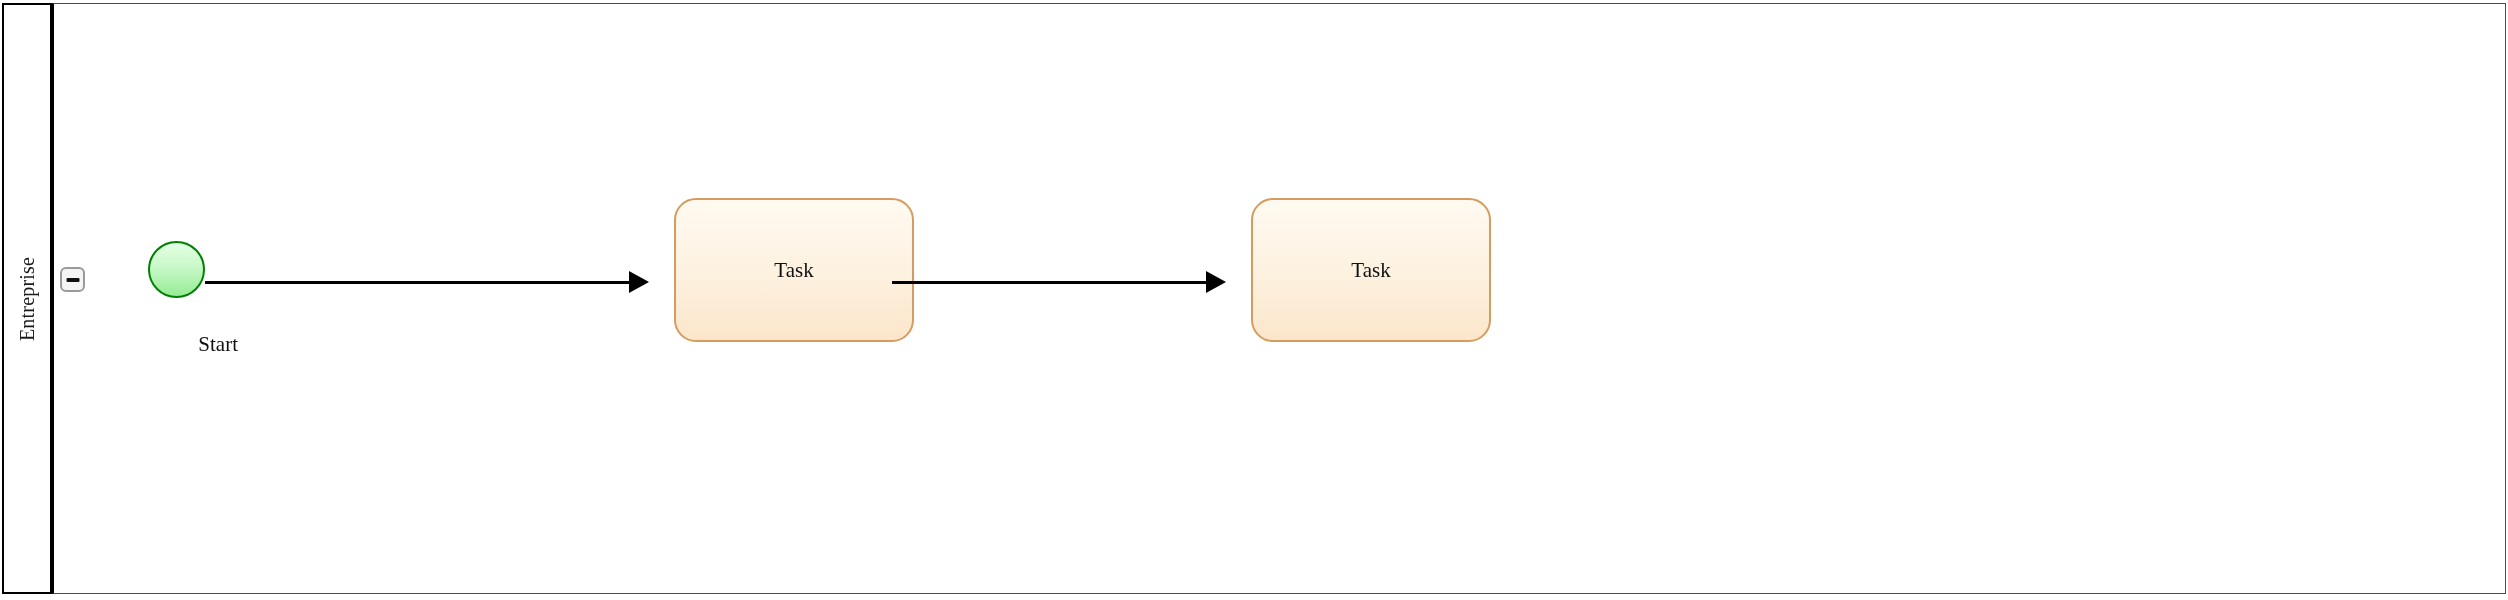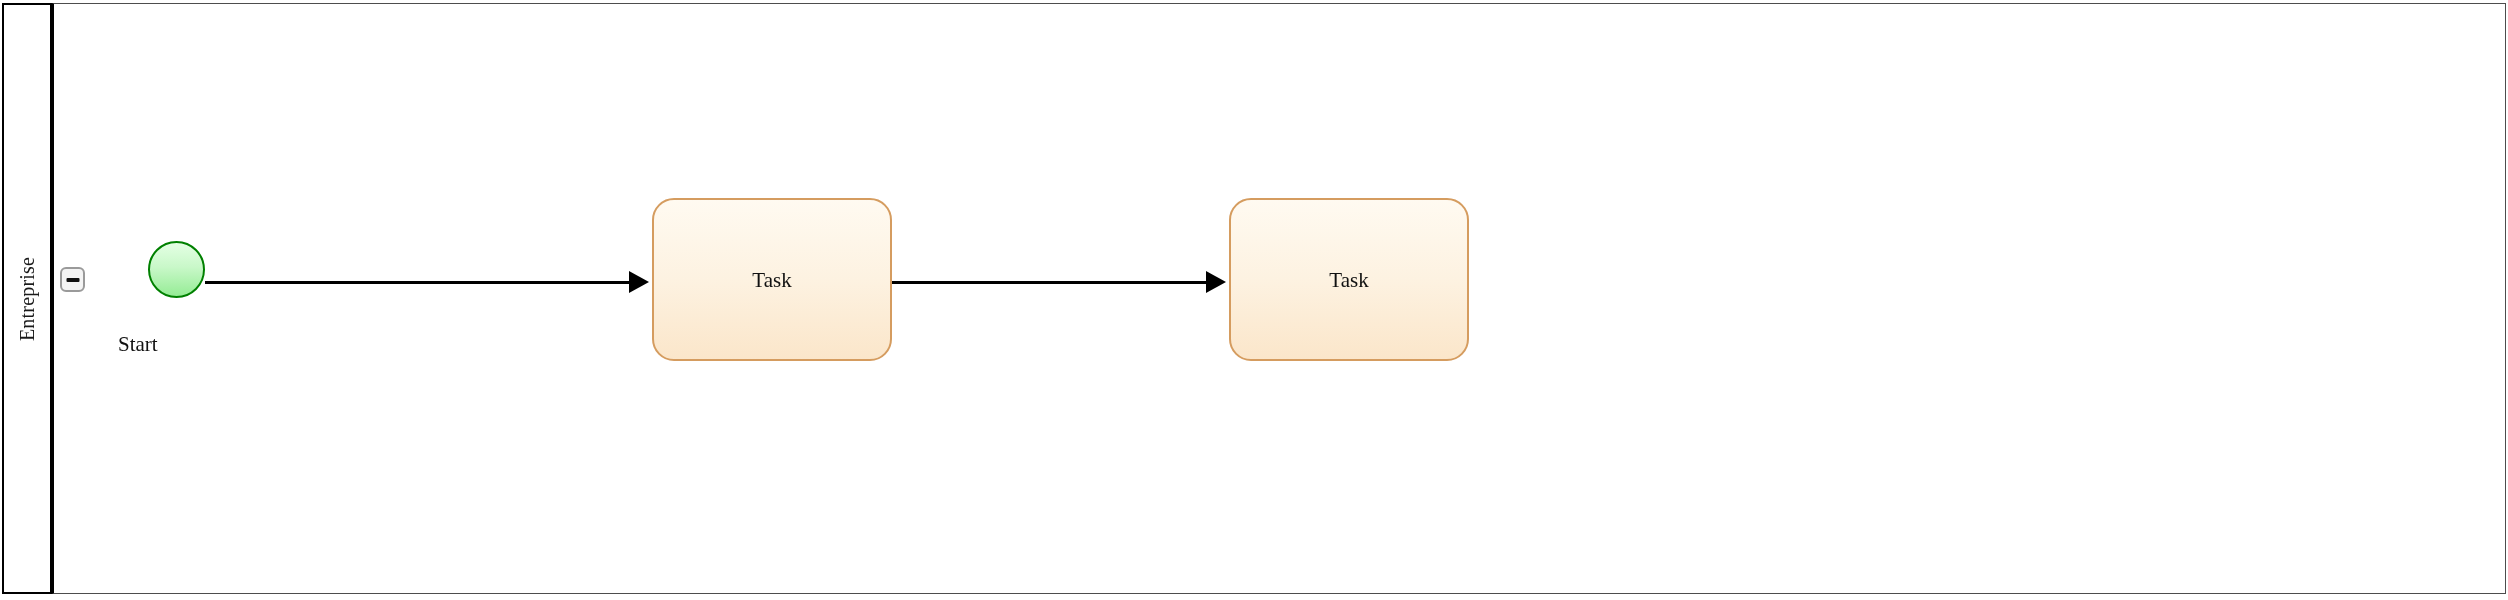--- a/index.html
+++ b/index.html
@@ -97,36 +97,37 @@
     box-sizing: border-box;
     border: 2px solid #008000;
     border-radius: 50%;
     background: linear-gradient(to bottom, #e4ffe4 0%, #c9f8c9 45%, #95ec95 100%);
   }
   .start-label {
     position: absolute;
     left: 118px;
     top: 332px;
     width: 120px;
-    text-align: left;
+    text-align: right;
     font-size: 21px;
     color: #111111;
     font-family: "Liberation Serif", "DejaVu Serif", serif;
   }
 
   
   .task {
     position: absolute;
     top: 198px;
     width: 240px;
-    height: 163px;
+    height: 144px;
     box-sizing: border-box;
     border: 2px solid #d59c5f;
     border-radius: 22px;
     background: linear-gradient(to bottom, #fffaf1 0%, #fdf2e1 50%, #fbe6ca 100%);
+    margin-left: 22px;
   }
   .task-label {
     position: absolute;
     left: 0;
     top: 50%;
     transform: translateY(-50%);
     width: 100%;
     text-align: center;
     font-size: 21px;
     color: #111111;

